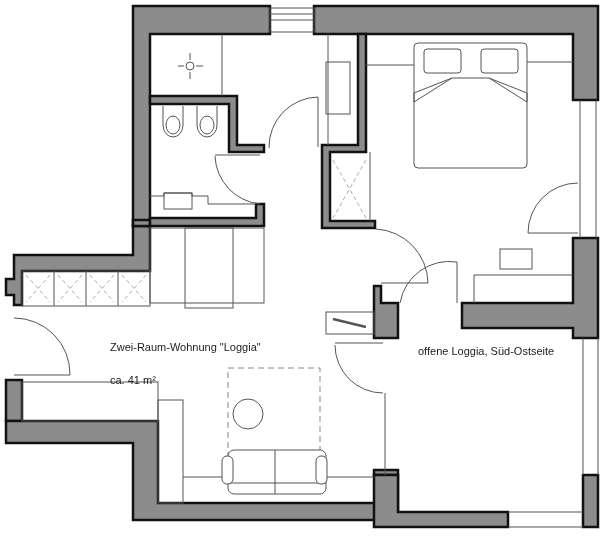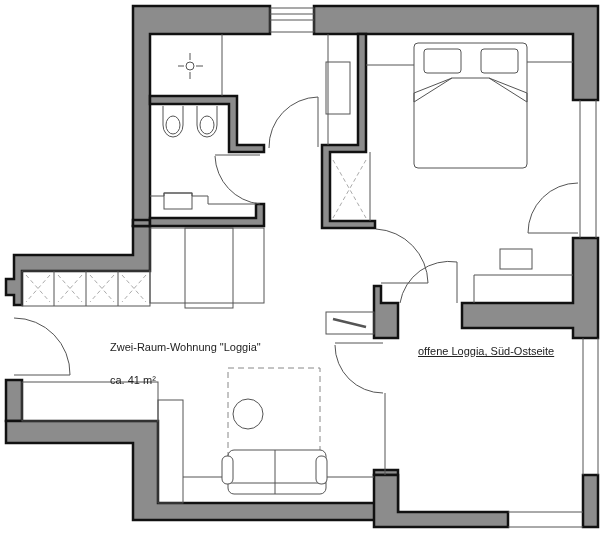--- a/index.html
+++ b/index.html
@@ -6,21 +6,21 @@
   body { width: 609px; height: 537px; position: relative; overflow: hidden; font-family: "Liberation Sans", sans-serif; }
   #plan { position: absolute; left: 0; top: 0; width: 609px; height: 537px; }
   .wall { fill: #8c8c8c; stroke: #111111; stroke-width: 2.5; stroke-linejoin: miter; }
   .thin { fill: none; stroke: #555555; stroke-width: 1; }
   .thin-f { fill: #ffffff; stroke: #555555; stroke-width: 1; }
   .dash { fill: none; stroke: #888888; stroke-width: 1; stroke-dasharray: 6 4; }
   .xline { stroke: #aaaaaa; stroke-width: 1; stroke-dasharray: 4 3; }
   .label { position: absolute; font-size: 11px; color: #222222; line-height: 13px; white-space: nowrap; }
   #label-apartment { left: 110px; top: 341px; }
   #label-area { left: 110px; top: 374px; }
-  #label-loggia { left: 418px; top: 345px; text-decoration: underline; }
+  #label-loggia { left: 418px; top: 345px; }
 </style>
 </head>
 <body>
 
 <svg id="plan" viewBox="0 0 609 537" xmlns="http://www.w3.org/2000/svg">
 
   <g>
 
     <path class="wall" d="M133,6 L270,6 L270,34 L150,34 L150,226 L133,226 Z"></path>
 

